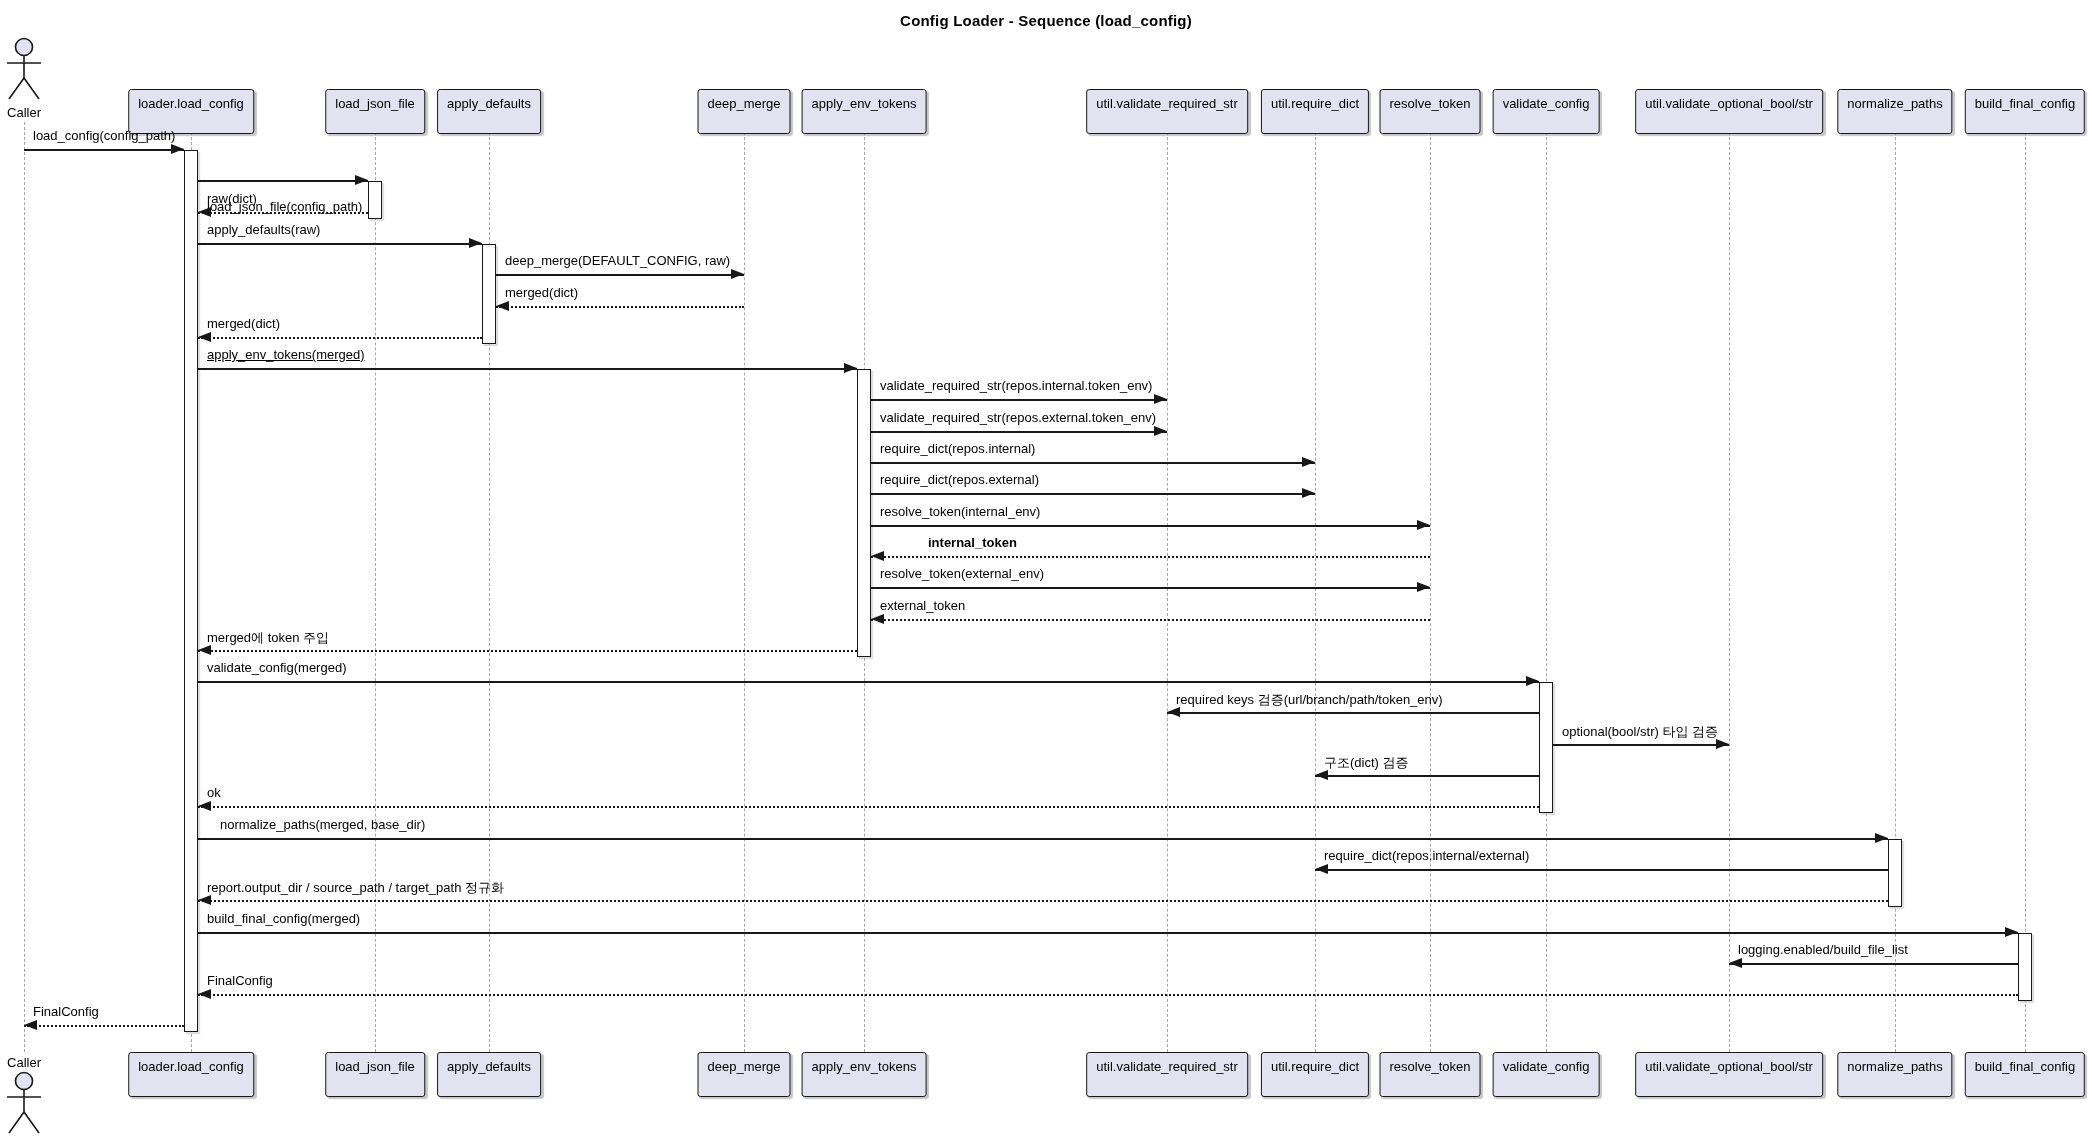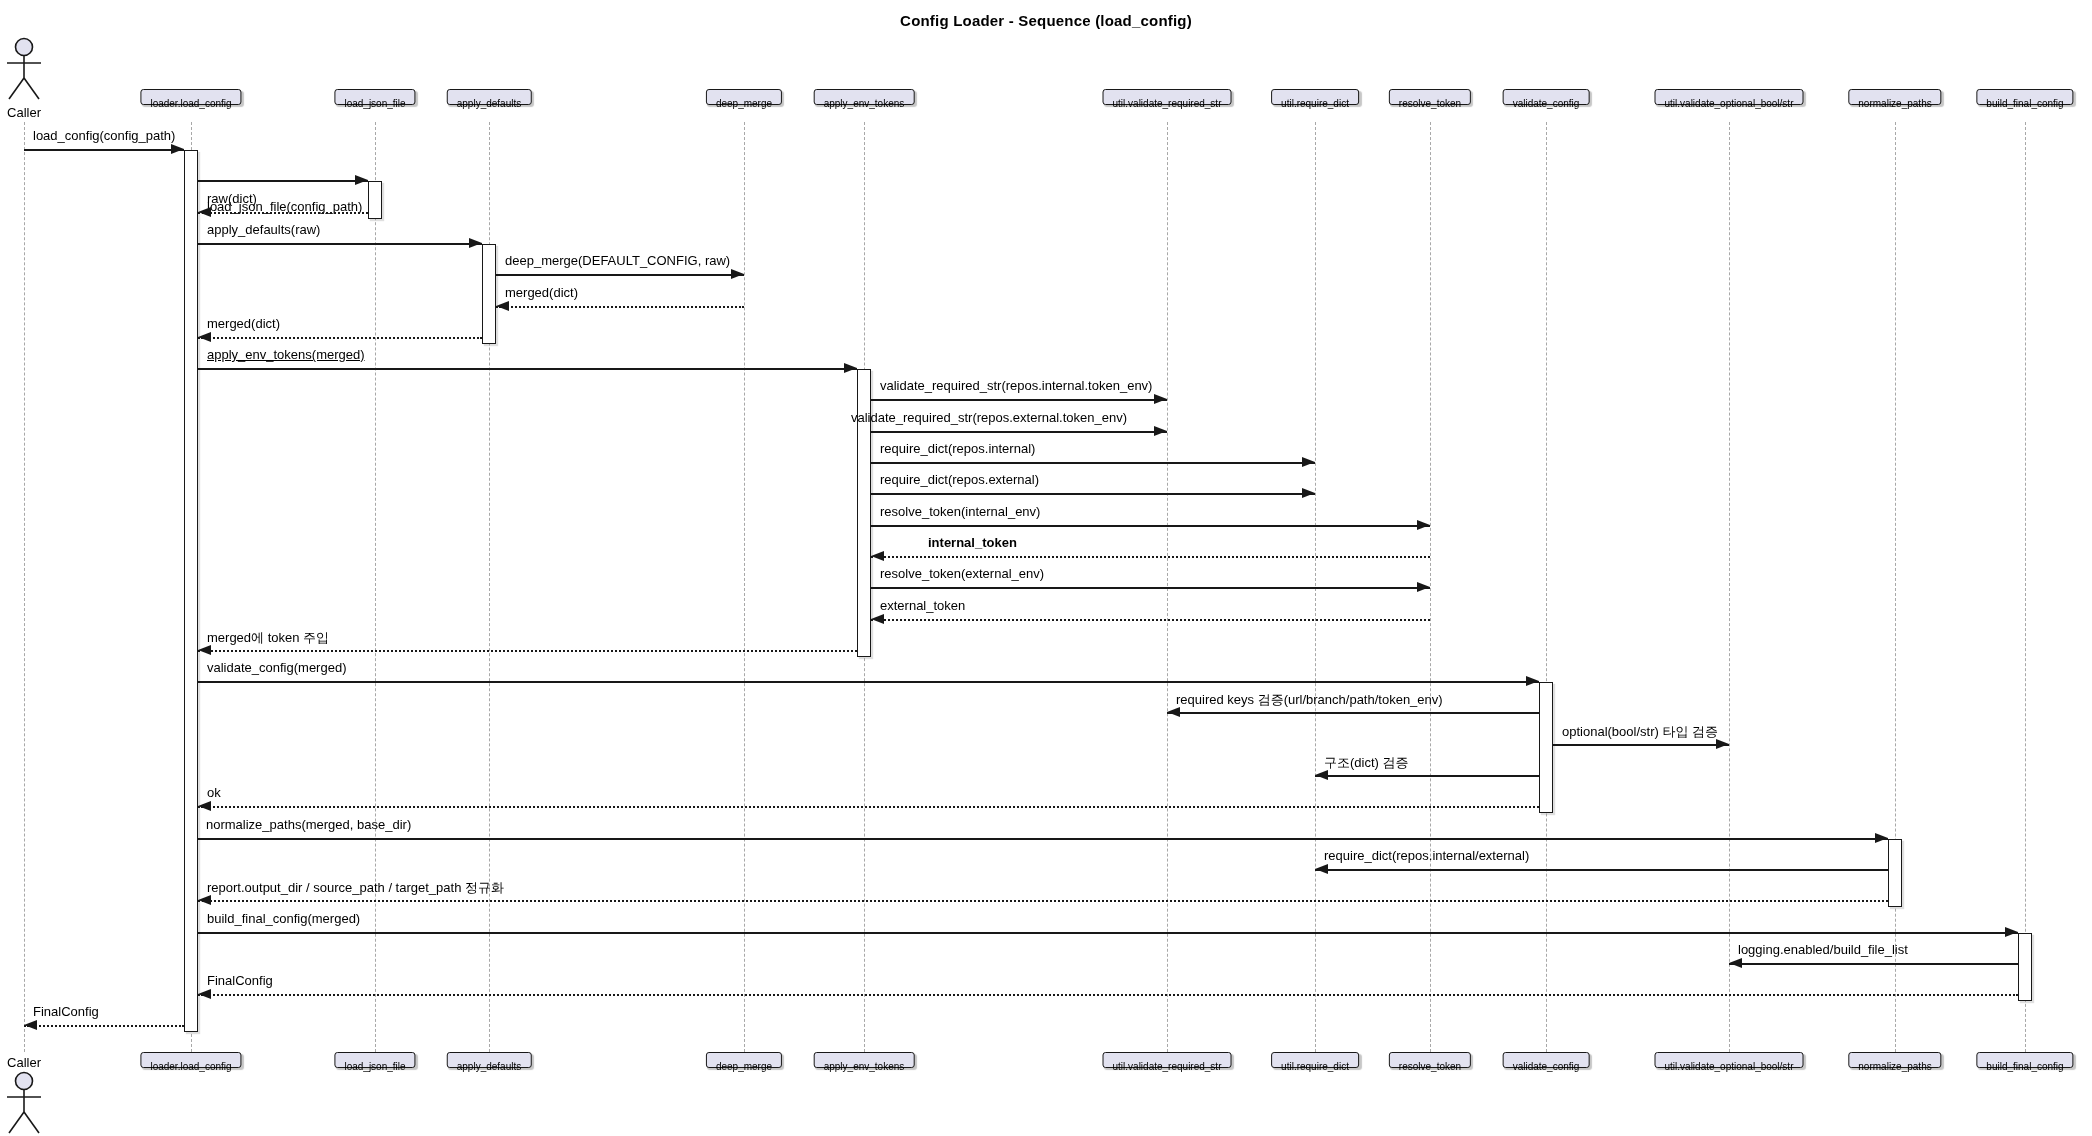--- a/index.html
+++ b/index.html
@@ -11,22 +11,22 @@
     overflow:hidden; font-family:"Liberation Sans", sans-serif; color:var(--ink);
   }
   .title{
     position:absolute; top:12px; left:0; right:0; text-align:center;
     font-size:15px; font-weight:bold; letter-spacing:.2px;
   }
   .lifeline{position:absolute; width:0; border-left:1px dashed var(--lifeline);}
   .pbox{
     position:absolute; transform:translateX(-50%);
     background:var(--pfill); border:1.5px solid var(--pborder); border-radius:3px;
-    padding:6px 9px; font-size:10px; line-height:16px; white-space:nowrap;
-    box-sizing:border-box; height:16px;
+    padding:6px 9px; font-size:13px; line-height:16px; white-space:nowrap;
+    box-sizing:border-box; height:45px;
     box-shadow:2px 2px 1px rgba(130,130,130,.45);
   }
   .activation{
     position:absolute; width:14px; box-sizing:border-box;
     background:#ffffff; border:1.5px solid var(--pborder);
     box-shadow:2px 2px 1px rgba(150,150,150,.3);
   }
   .msg-line{position:absolute; height:0; border-top:2px solid var(--pborder);}
   .msg-line.dashed{border-top-style:dotted;}
   .arrow{position:absolute; width:0; height:0; border-top:5px solid transparent; border-bottom:5px solid transparent;}
@@ -125,21 +125,21 @@
     <div class="arrow left" style="left: 198px; top: 332px;"></div>
     <div class="msg-label" style="left: 207px; top: 316px;">merged(dict)</div>
     <div class="msg-line" style="left: 198px; top: 368px; width: 659px;"></div>
     <div class="arrow right" style="left: 844px; top: 363px;"></div>
     <div class="msg-label" style="left: 207px; top: 347px; text-decoration: underline;">apply_env_tokens(merged)</div>
     <div class="msg-line" style="left: 871px; top: 399px; width: 296px;"></div>
     <div class="arrow right" style="left: 1154px; top: 394px;"></div>
     <div class="msg-label" style="left: 880px; top: 378px;">validate_required_str(repos.internal.token_env)</div>
     <div class="msg-line" style="left: 871px; top: 431px; width: 296px;"></div>
     <div class="arrow right" style="left: 1154px; top: 426px;"></div>
-    <div class="msg-label" style="left: 851px; top: 410px; text-align: right;">validate_required_str(repos.external.token_env)</div>
+    <div class="msg-label" style="left: 880px; top: 410px; text-align: right;">validate_required_str(repos.external.token_env)</div>
     <div class="msg-line" style="left: 871px; top: 462px; width: 444px;"></div>
     <div class="arrow right" style="left: 1302px; top: 457px;"></div>
     <div class="msg-label" style="left: 880px; top: 441px;">require_dict(repos.internal)</div>
     <div class="msg-line" style="left: 871px; top: 493px; width: 444px;"></div>
     <div class="arrow right" style="left: 1302px; top: 488px;"></div>
     <div class="msg-label" style="left: 880px; top: 472px;">require_dict(repos.external)</div>
     <div class="msg-line" style="left: 871px; top: 525px; width: 559px;"></div>
     <div class="arrow right" style="left: 1417px; top: 520px;"></div>
     <div class="msg-label" style="left: 880px; top: 504px;">resolve_token(internal_env)</div>
     <div class="msg-line dashed" style="left: 871px; top: 556px; width: 559px;"></div>
@@ -164,21 +164,21 @@
     <div class="arrow right" style="left: 1716px; top: 739px;"></div>
     <div class="msg-label" style="left: 1562px; top: 723px;">optional(bool/str) 타입 검증</div>
     <div class="msg-line" style="left: 1315px; top: 775px; width: 224px;"></div>
     <div class="arrow left" style="left: 1315px; top: 770px;"></div>
     <div class="msg-label" style="left: 1324px; top: 754px;">구조(dict) 검증</div>
     <div class="msg-line dashed" style="left: 198px; top: 806px; width: 1341px;"></div>
     <div class="arrow left" style="left: 198px; top: 801px;"></div>
     <div class="msg-label" style="left: 207px; top: 785px;">ok</div>
     <div class="msg-line" style="left: 198px; top: 838px; width: 1690px;"></div>
     <div class="arrow right" style="left: 1875px; top: 833px;"></div>
-    <div class="msg-label" style="left: 206px; top: 817px; text-align: center;">normalize_paths(merged, base_dir)</div>
+    <div class="msg-label" style="left: 220px; top: 817px; text-align: center;">normalize_paths(merged, base_dir)</div>
     <div class="msg-line" style="left: 1315px; top: 869px; width: 573px;"></div>
     <div class="arrow left" style="left: 1315px; top: 864px;"></div>
     <div class="msg-label" style="left: 1324px; top: 848px;">require_dict(repos.internal/external)</div>
     <div class="msg-line dashed" style="left: 198px; top: 900px; width: 1690px;"></div>
     <div class="arrow left" style="left: 198px; top: 895px;"></div>
     <div class="msg-label" style="left: 207px; top: 879px; text-align: right;">report.output_dir / source_path / target_path 정규화</div>
     <div class="msg-line" style="left: 198px; top: 932px; width: 1820px;"></div>
     <div class="arrow right" style="left: 2005px; top: 927px;"></div>
     <div class="msg-label" style="left: 207px; top: 911px;">build_final_config(merged)</div>
     <div class="msg-line" style="left: 1729px; top: 963px; width: 289px;"></div>

